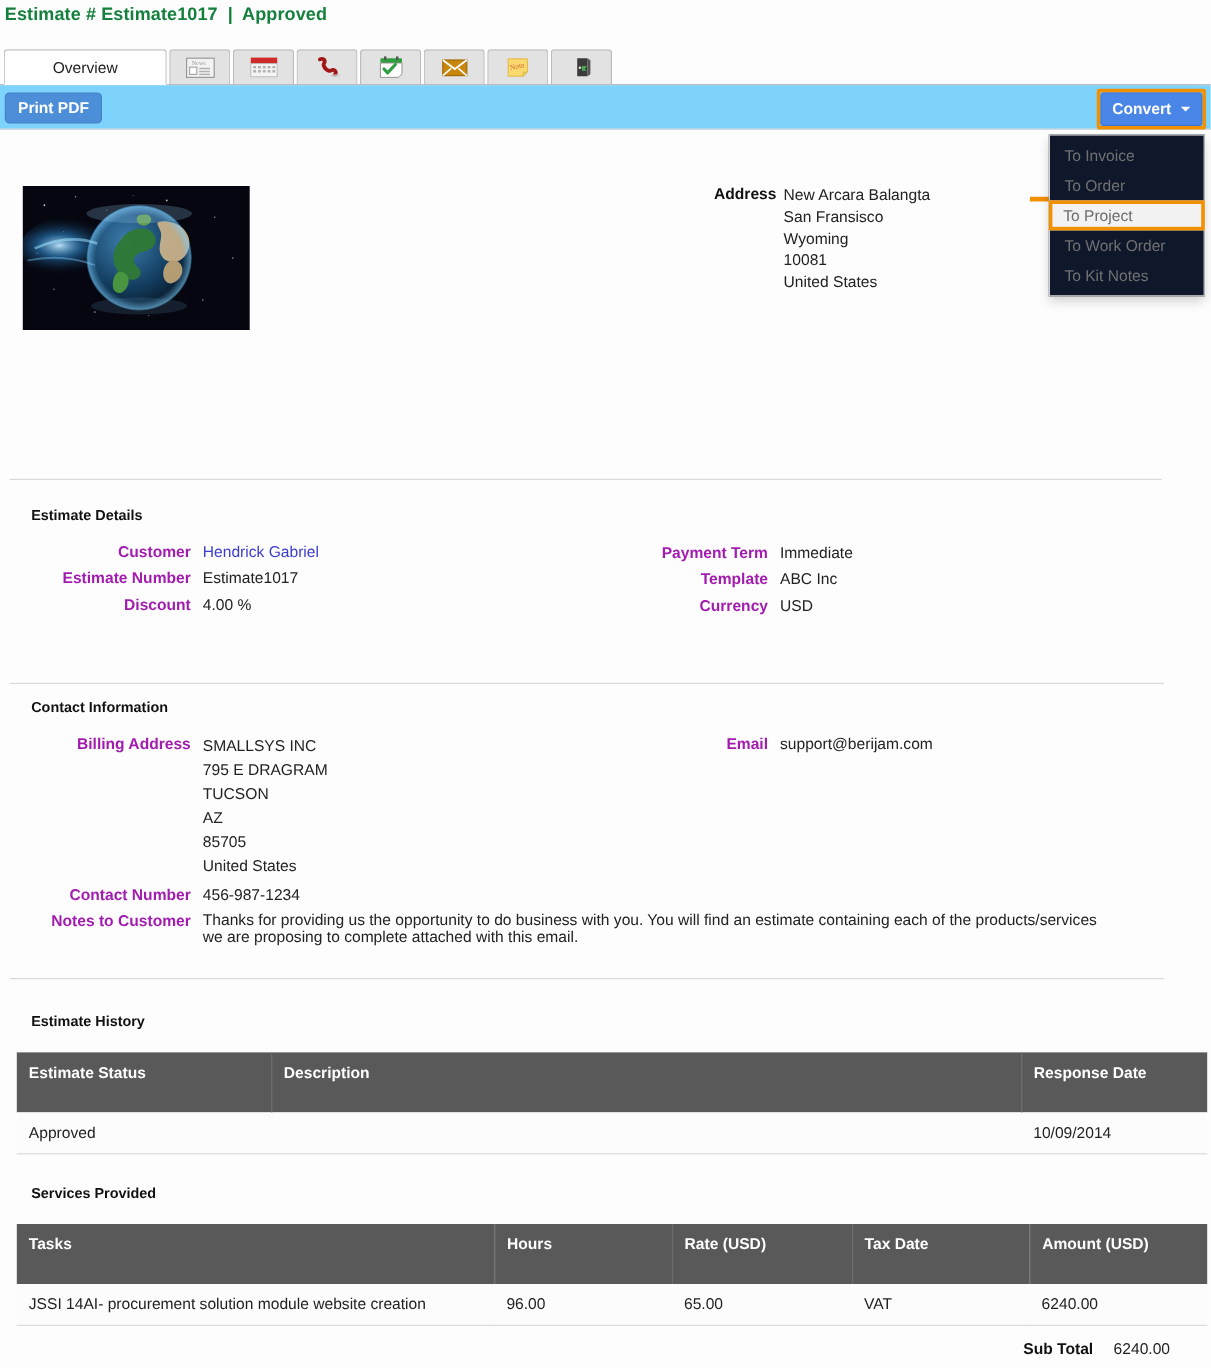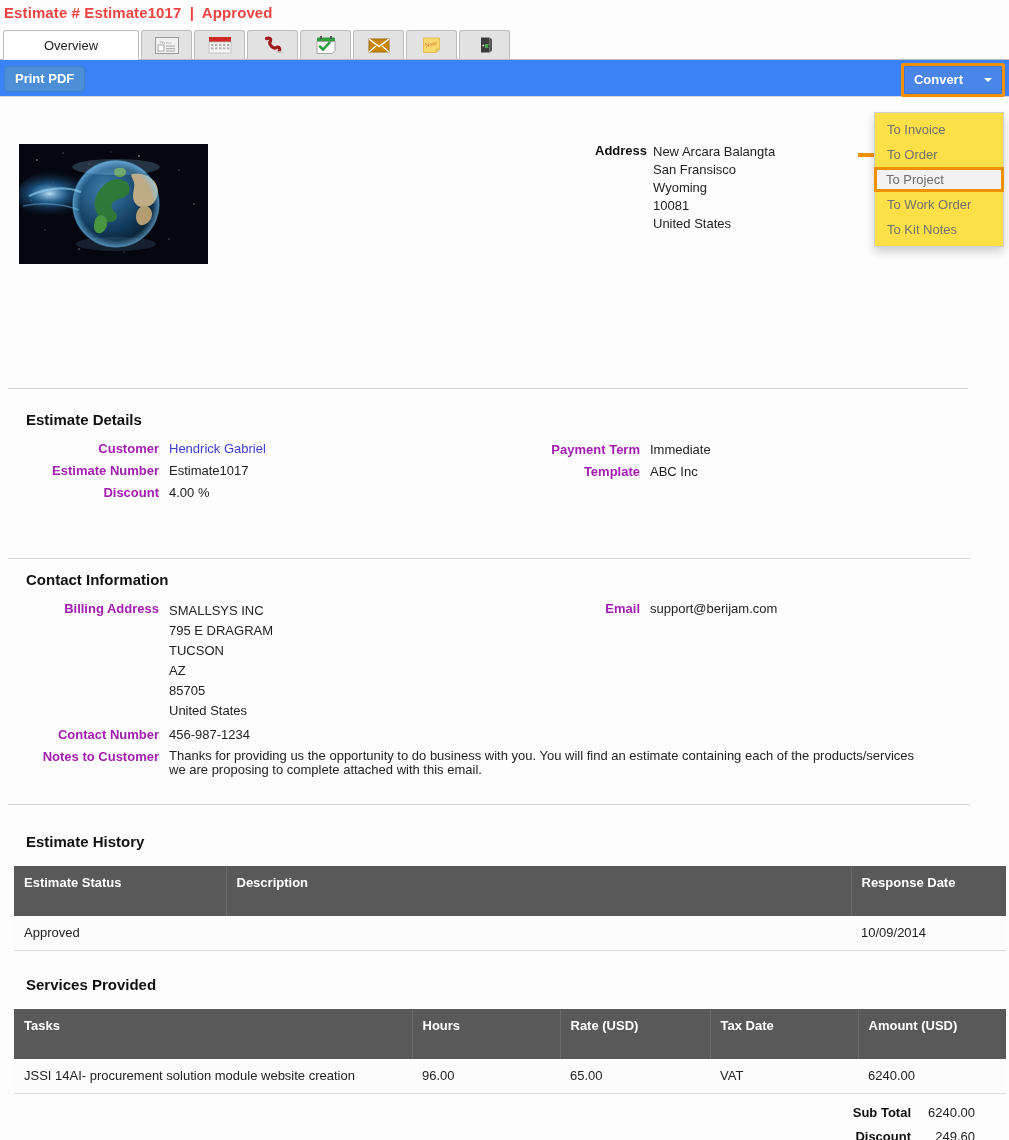--- a/index.html
+++ b/index.html
@@ -9,32 +9,32 @@
     background: #fdfdfd;
     font-family: "Liberation Sans", sans-serif;
     color: #333;
     overflow: hidden;
   }
 
   
   .page-title {
     font-size: 15px;
     font-weight: bold;
-    color: #ef4444;
+    color: #15803d;
     padding: 4px 0 0 4px;
     margin: 0;
     letter-spacing: .1px;
   }
   .title-sep { padding: 0 4px; }
 
   
   .tabbar {
     position: relative;
     height: 30px;
-    margin-top: 9px;
+    margin-top: 20px;
     padding-left: 3px;
     border-bottom: 1px solid #bdbdbd;
     display: flex;
     align-items: flex-end;
     gap: 2px;
     background: transparent;
   }
   .tab {
     height: 29px;
     border: 1px solid #bdbdbd;
@@ -59,21 +59,21 @@
   .tab.icon-tab { width: 51px; }
 
   
   .ico { display:block; }
 
   
   .toolbar {
     position: relative;
     height: 37px;
     border-bottom: 1px solid #d8d8d8;
-    background: #3b82f6;
+    background: #7dd3fc;
     padding-left: 33px;
   }
   .btn-print {
     position: absolute;
     left: 4px; top: 6px;
     background: #4a90e2;
     background: #4c8fd8;
     border: 1px solid #4282c7;
     border-radius: 4px;
     color: #fff;
@@ -106,36 +106,36 @@
     border: 1px solid #3b77da;
     border-radius: 3px;
     color: #fff;
     font-size: 13px;
     font-weight: bold;
     padding: 6px 9px 7px;
     cursor: pointer;
     line-height: 1;
     display: inline-flex;
     align-items: center;
-    gap: 21px;
+    gap: 8px;
   }
   .caret {
     width: 0; height: 0;
     border-left: 4px solid transparent;
     border-right: 4px solid transparent;
     border-top: 4px solid #fff;
     display: inline-block;
   }
 
   
   .dropdown {
     position: absolute;
     left: 874px; top: 112px;
     width: 130px;
-    background: #fde047;
+    background: #0f172a;
     border: 1px solid #cfcfcf;
     box-shadow: 0 5px 9px rgba(0,0,0,.18);
     padding: 4px 0;
     z-index: 40;
   }
   .dd-item {
     font-size: 13px;
     color: #717171;
     padding: 5px 0 5px 12px;
     cursor: pointer;
@@ -183,21 +183,21 @@
   .divider {
     position: absolute;
     height: 1px;
     background: #d9d9d9;
     left: 8px;
     width: 960px;
   }
 
   .section-title {
     position: absolute;
-    font-size: 15px;
+    font-size: 12px;
     font-weight: bold;
     color: #111;
   }
 
   
   .dl { position: absolute; font-size: 13px; }
   .row { display: flex; margin-bottom: 6px; line-height: 16px; }
   .dt {
     font-weight: bold;
     color: #a21caf;
@@ -462,20 +462,24 @@
 
   <div class="dl" style="left:500px; top:345px; width:400px;">
     <div class="row">
       <div class="dt" style="width:150px;">Payment Term</div>
       <div class="dd">Immediate</div>
     </div>
     <div class="row" style="margin-top:2px;">
       <div class="dt" style="width:150px;">Template</div>
       <div class="dd">ABC Inc</div>
     </div>
+    <div class="row" style="margin-top:2px;">
+      <div class="dt" style="width:150px;">Currency</div>
+      <div class="dd">USD</div>
+    </div>
   </div>
 
   <div class="divider" style="top:461px; width:962px;"></div>
 
   <div class="section-title" style="left:26px; top:474px;">Contact Information</div>
 
   <div class="dl" style="left:26px; top:504px; width:460px;">
     <div class="row">
       <div class="dt" style="width:143px;">Billing Address</div>
       <div class="dd stack">

